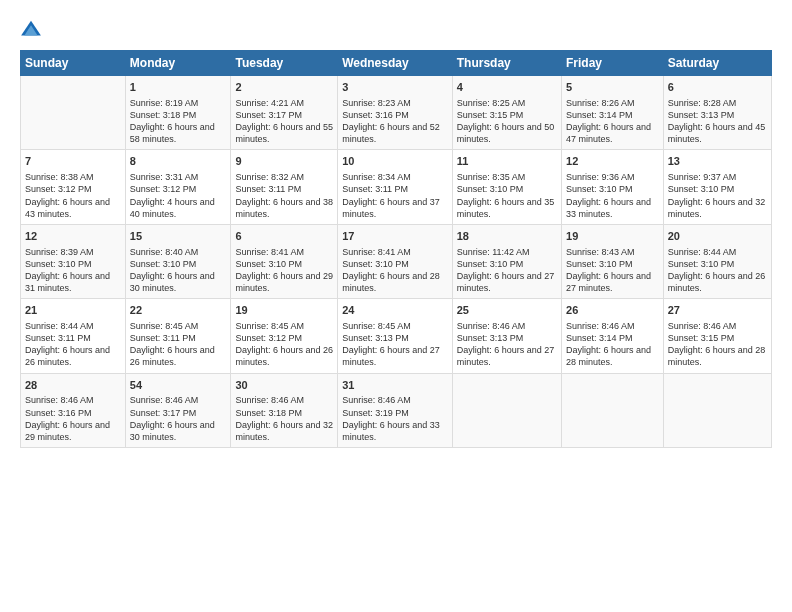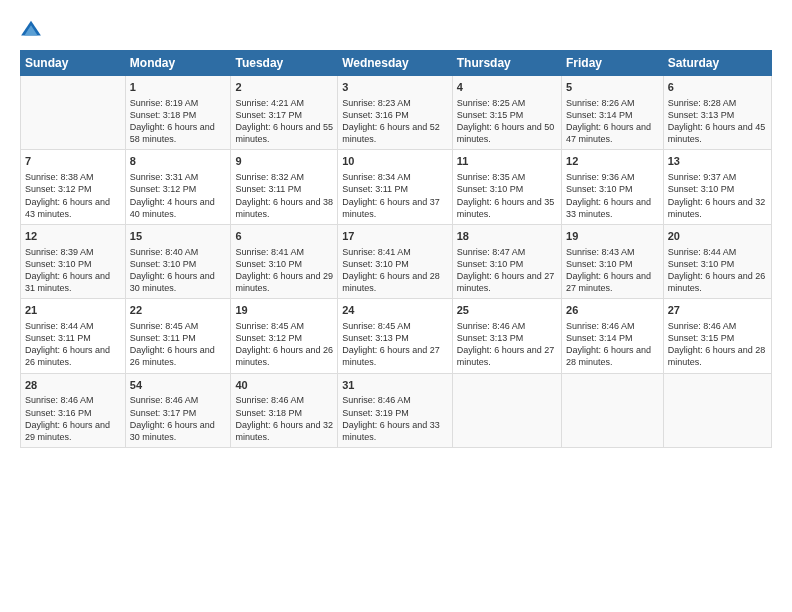--- a/index.html
+++ b/index.html
@@ -272,21 +272,21 @@
             <div class="cell-content">
               <div class="day-num">17</div>
               <div>Sunrise: 8:41 AM</div>
               <div>Sunset: 3:10 PM</div>
               <div>Daylight: 6 hours and 28 minutes.</div>
             </div>
           </td>
           <td>
             <div class="cell-content">
               <div class="day-num">18</div>
-              <div>Sunrise: 8:47 AM</div>
+              <div>Sunrise: 11:42 AM</div>
               <div>Sunset: 3:10 PM</div>
               <div>Daylight: 6 hours and 27 minutes.</div>
             </div>
           </td>
           <td>
             <div class="cell-content">
               <div class="day-num">19</div>
               <div>Sunrise: 8:43 AM</div>
               <div>Sunset: 3:10 PM</div>
               <div>Daylight: 6 hours and 27 minutes.</div>
@@ -371,21 +371,21 @@
           <td>
             <div class="cell-content">
               <div class="day-num">54</div>
               <div>Sunrise: 8:46 AM</div>
               <div>Sunset: 3:17 PM</div>
               <div>Daylight: 6 hours and 30 minutes.</div>
             </div>
           </td>
           <td>
             <div class="cell-content">
-              <div class="day-num">40</div>
+              <div class="day-num">30</div>
               <div>Sunrise: 8:46 AM</div>
               <div>Sunset: 3:18 PM</div>
               <div>Daylight: 6 hours and 32 minutes.</div>
             </div>
           </td>
           <td>
             <div class="cell-content">
               <div class="day-num">31</div>
               <div>Sunrise: 8:46 AM</div>
               <div>Sunset: 3:19 PM</div>

